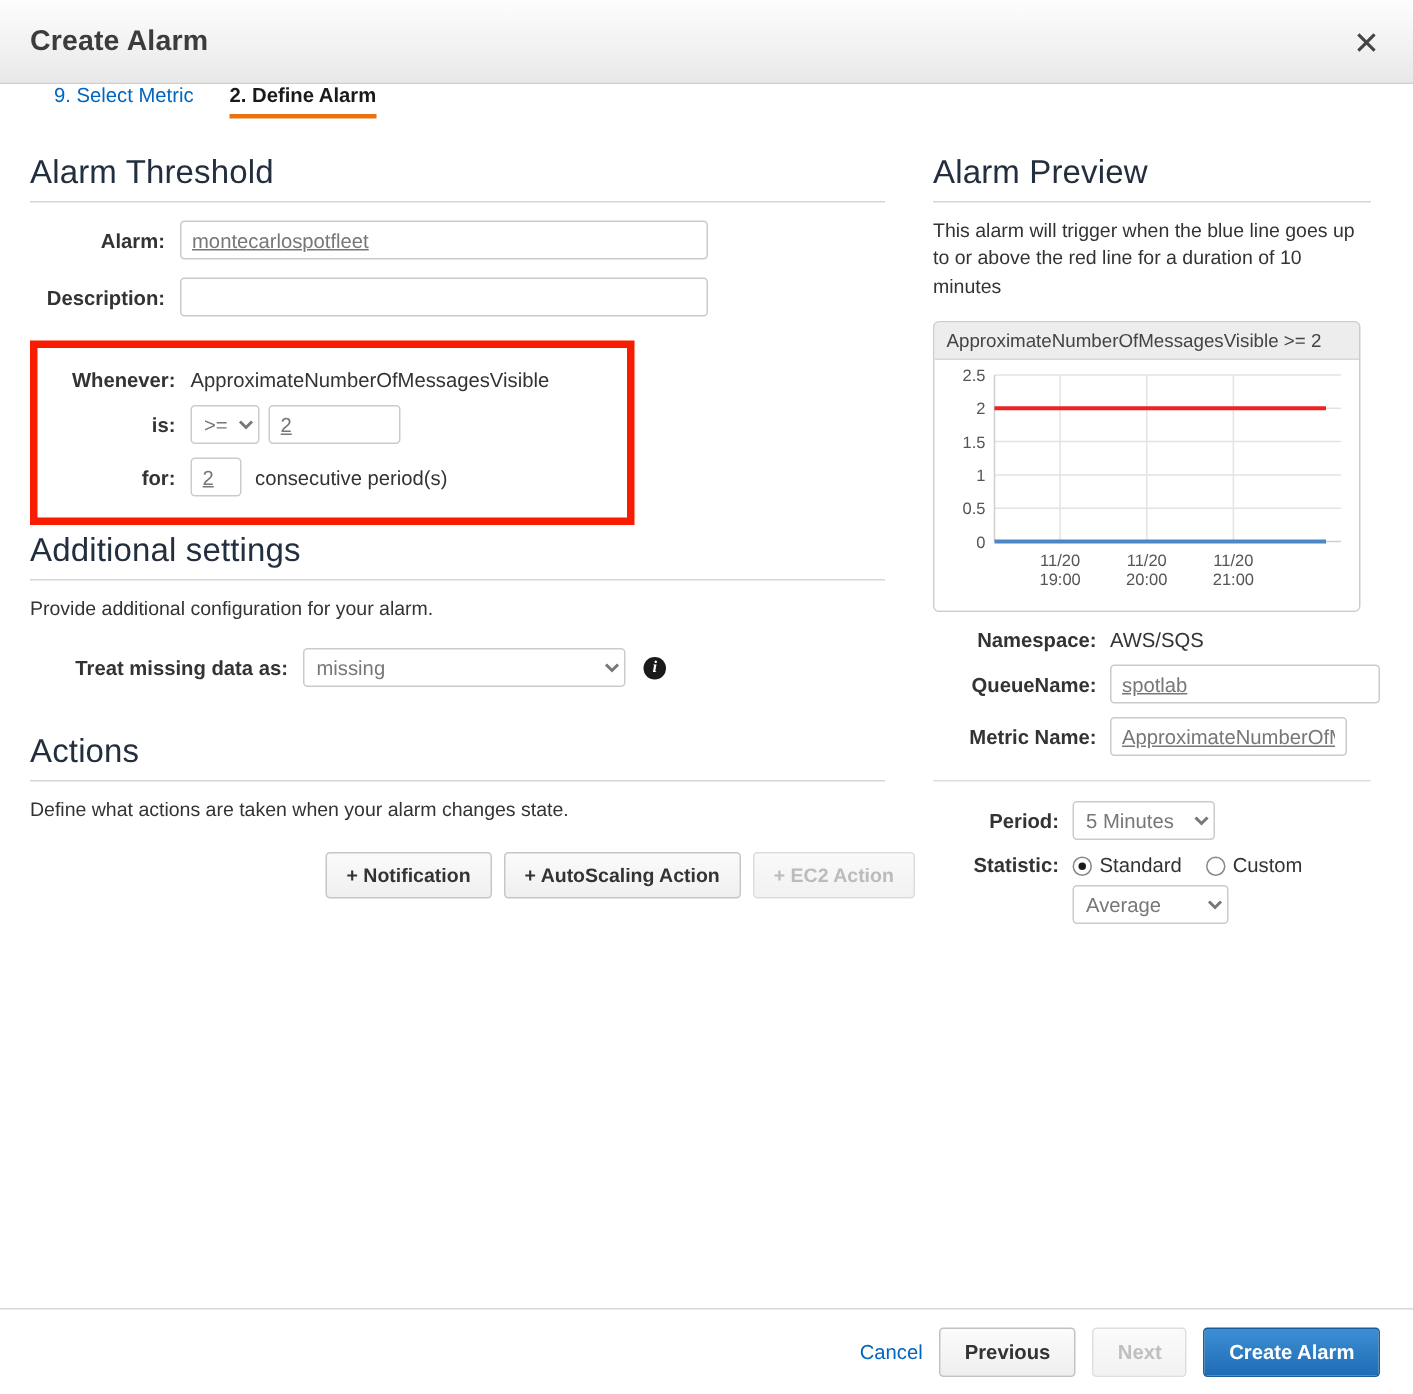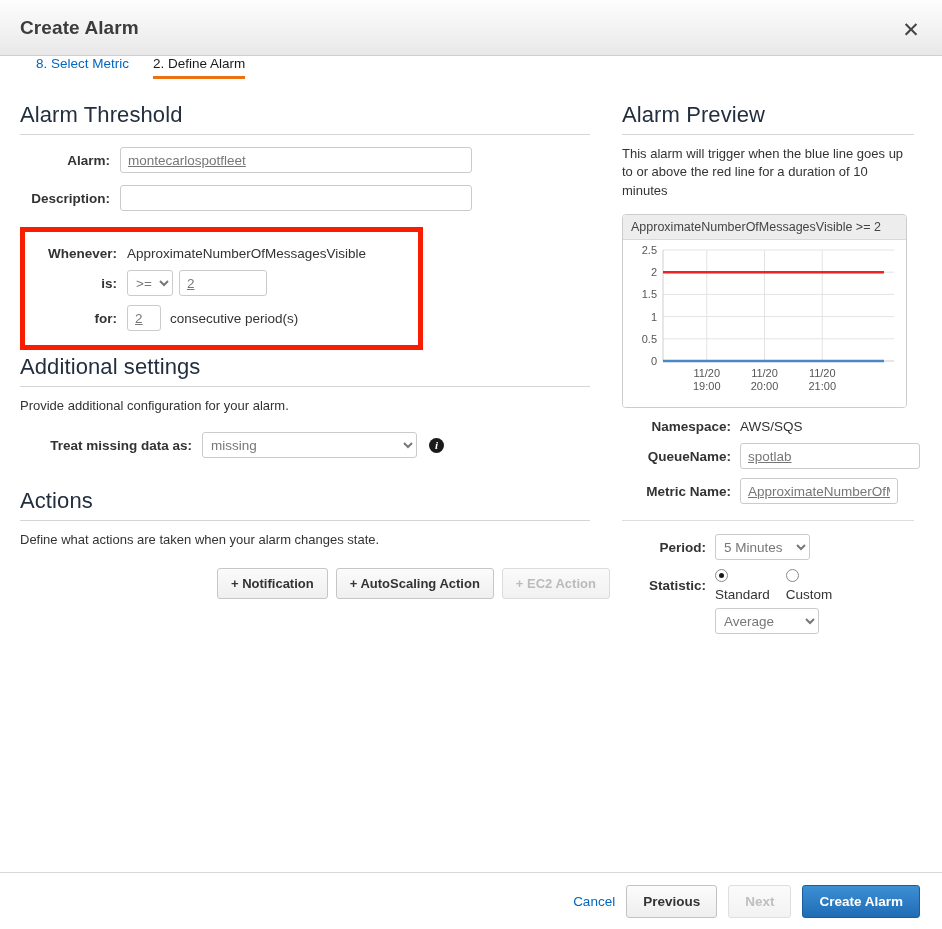--- a/index.html
+++ b/index.html
@@ -62,21 +62,21 @@
   }
   .tab {
     font-size: 13.5px;
     padding-bottom: 5px;
     cursor: pointer;
     white-space: nowrap;
   }
   .tab.inactive { color: #0066c0; }
   .tab.active {
     color: #1a1a1a;
-    font-weight: normal;
+    font-weight: bold;
     border-bottom: 3px solid #ec7211;
   }
 
   
   .body-area {
     position: relative;
     flex: 1 1 auto;
     display: flex;
     background: #ffffff;
   }
@@ -268,27 +268,26 @@
     font-weight: bold;
     color: #333;
     text-align: right;
     padding-right: 9px;
     flex: 0 0 auto;
     width: 118px;
   }
 
   .radio-wrap {
     display: flex;
-    align-items: flex-start;
+    align-items: flex-end;
     gap: 5px;
     margin-right: 16px;
     font-size: 13.5px;
     color: #333;
     cursor: pointer;
-    flex-direction: column;
   }
   .radio {
     width: 13px; height: 13px;
     border-radius: 50%;
     border: 1px solid #888;
     background: #fff;
     position: relative;
     flex: 0 0 auto;
   }
   .radio.checked::after {
@@ -348,21 +347,21 @@
 <body>
 
 <div class="dialog">
 
   <div class="titlebar">
     <div class="titlebar-title">Create Alarm</div>
     <div class="close-btn">✕</div>
   </div>
 
   <div class="tabs">
-    <div class="tab inactive">8. Select Metric</div>
+    <div class="tab inactive">9. Select Metric</div>
     <div class="tab active">2. Define Alarm</div>
   </div>
 
   <div class="body-area">
 
     <div class="col-left">
 
       <div class="sec-title">Alarm Threshold</div>
       <div class="sec-rule"></div>
 

